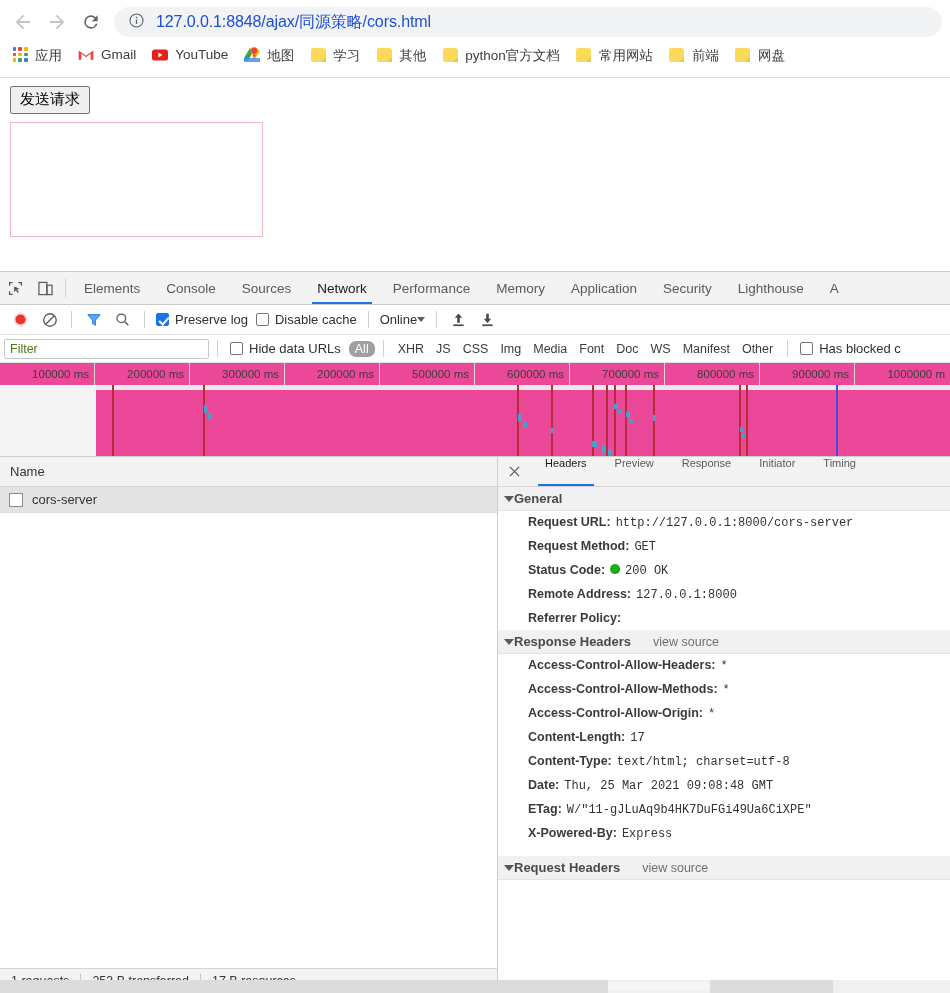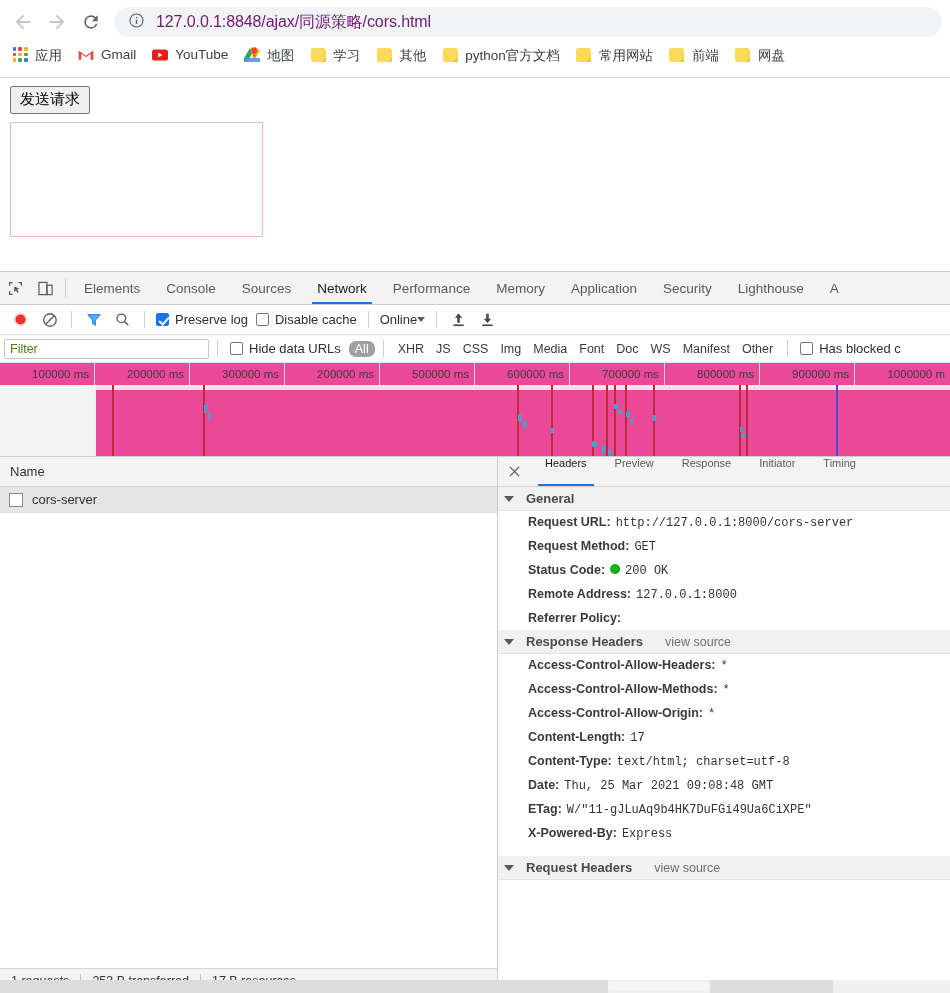--- a/index.html
+++ b/index.html
@@ -26,21 +26,21 @@
   }
   .navbtn.disabled { color: #c4c7c9; }
   .navbtn svg { display: block; }
   .omnibox {
     flex: 1 1 auto; height: 30px; margin-left: 6px; margin-right: 0;
     background: #f1f3f4; border-radius: 16px;
     display: flex; align-items: center; padding: 0 14px;
   }
   .omnibox .infoicon { flex: 0 0 18px; margin-right: 10px; color: #5f6368; }
   .omnibox .urltext {
-    font-size: 16px; color: #701a75; white-space: nowrap;
+    font-size: 16px; color: #1d4ed8; white-space: nowrap;
     font-family: "Liberation Sans", sans-serif; letter-spacing: -0.1px;
   }
 
   
   .bookmarks {
     height: 34px; display: flex; align-items: center;
     padding: 0 4px; gap: 0; overflow: hidden;
     border-bottom: 1px solid #dadce0;
   }
   .bm {
@@ -161,21 +161,21 @@
   .det-close { width: 33px; display:flex; align-items:center; justify-content:center; color:#5a5a5a; font-size: 15px; flex:0 0 33px;}
   .det-tab { display:flex; padding: 0 14px; font-size: 11px; color:#5a5a5a; position:relative; white-space:nowrap; flex:0 0 auto;}
   .det-tab.active { color:#1a1a1a; }
   .det-tab.active:after{content:"";position:absolute;left:7px;right:7px;bottom:0;height:2px;background:#1a73e8;}
 
   .det-scroll { flex:1 1 auto; overflow: hidden; }
   .sect-head {
     background: #f1f1f1; border-bottom: 1px solid #e3e3e3;
     height: 24px; display:flex; align-items:center; padding: 0 6px; gap: 22px;
   }
-  .sect-title { font-size: 13px; font-weight: bold; color: #4a4a4a; display:flex; align-items:center; gap:12px;}
+  .sect-title { font-size: 13px; font-weight: bold; color: #4a4a4a; display:flex; align-items:center; gap:0;}
   .tri { width:0;height:0;border-left:5px solid transparent;border-right:5px solid transparent;border-top:6px solid #5a5a5a;}
   .viewsrc { font-size: 12.5px; color: #707070; }
   .hrow { display: flex; padding: 3px 6px 3px 30px; font-size: 12.5px; line-height: 17px; align-items: baseline;}
   .hkey { font-weight: bold; color: #3a3a3a; white-space: nowrap; font-family:"Liberation Sans", sans-serif;}
   .hval { color: #333; font-family: "Liberation Mono", monospace; font-size: 12px; margin-left: 5px; word-break: break-all;}
   .statusdot { width: 10px; height: 10px; border-radius: 50%; background: #19b319;
     display:inline-block; margin: 0 5px 0 5px; vertical-align: -1px;
     box-shadow: inset -1px -1px 1px rgba(0,0,0,.18);}
 
   .hscroll { position:absolute; left:0; bottom:0; height: 13px; width: 950px; background:#f0f0f0;}

